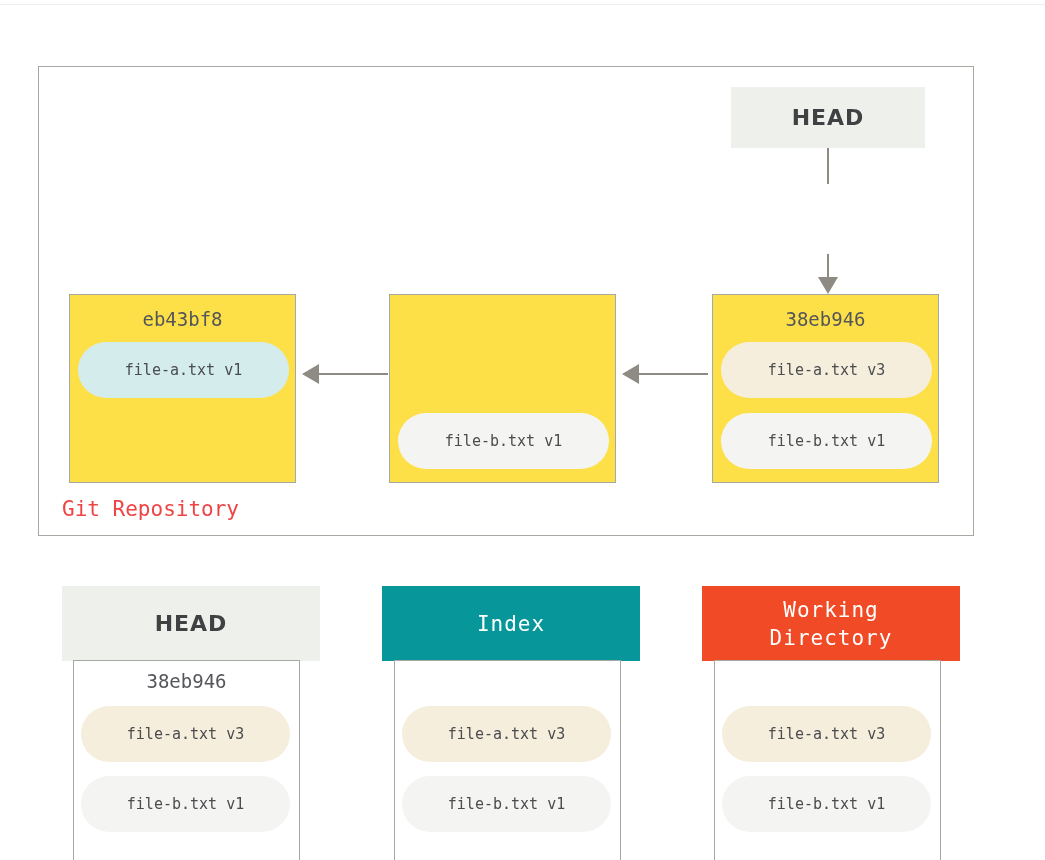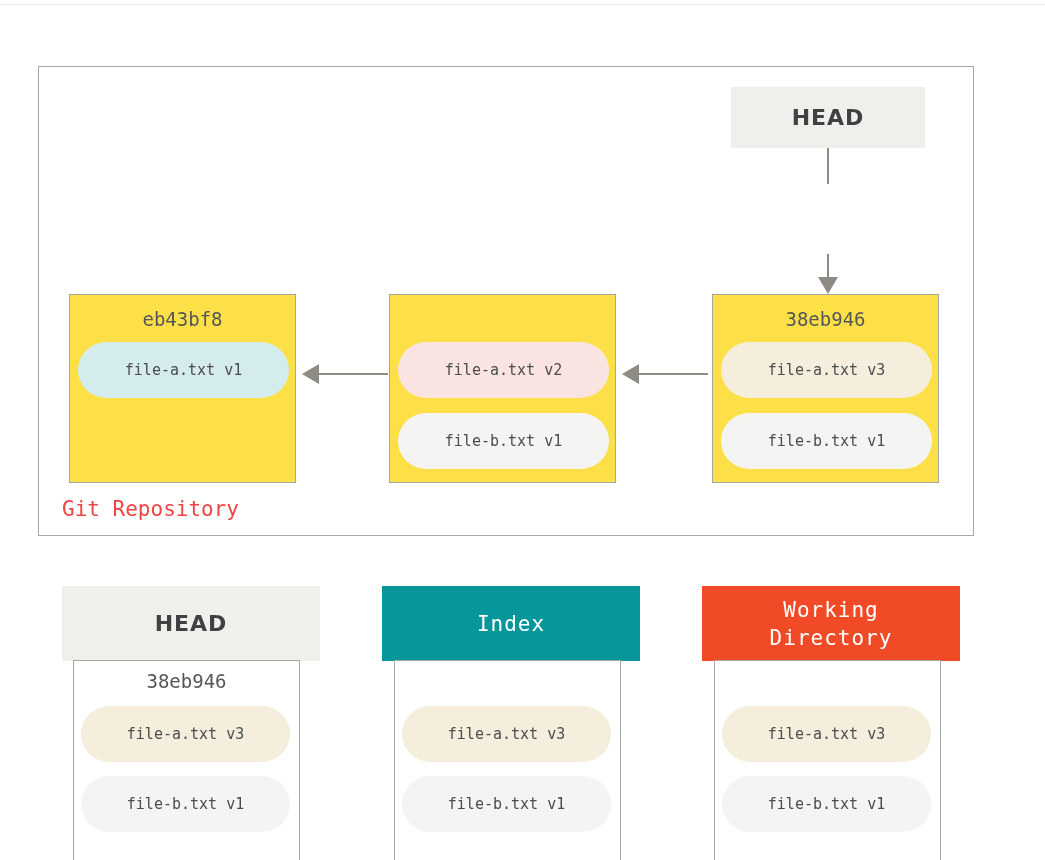--- a/index.html
+++ b/index.html
@@ -214,21 +214,20 @@
 
   <div class="abs commit-box" style="left:69px; width:227px;">
     <div class="commit-sha">eb43bf8</div>
     <div class="pill cyan" style="left:8px; top:47px; width:211px;">file-a.txt v1</div>
   </div>
 
   <div class="abs hline" style="left:316px; top:373px; width:72px;"></div>
   <div class="abs arrow-left" style="left:302px; top:364px;"></div>
 
   <div class="abs commit-box" style="left:389px; width:227px;">
-    <div class="pill pink" style="left:8px; top:47px; width:211px;">file-a.txt v2</div>
     <div class="pill gray" style="left:8px; top:118px; width:211px;">file-b.txt v1</div>
   </div>
 
   <div class="abs hline" style="left:636px; top:373px; width:72px;"></div>
   <div class="abs arrow-left" style="left:622px; top:364px;"></div>
 
   <div class="abs commit-box" style="left:712px; width:227px;">
     <div class="commit-sha">38eb946</div>
     <div class="pill cream" style="left:8px; top:47px; width:211px;">file-a.txt v3</div>
     <div class="pill gray" style="left:8px; top:118px; width:211px;">file-b.txt v1</div>

